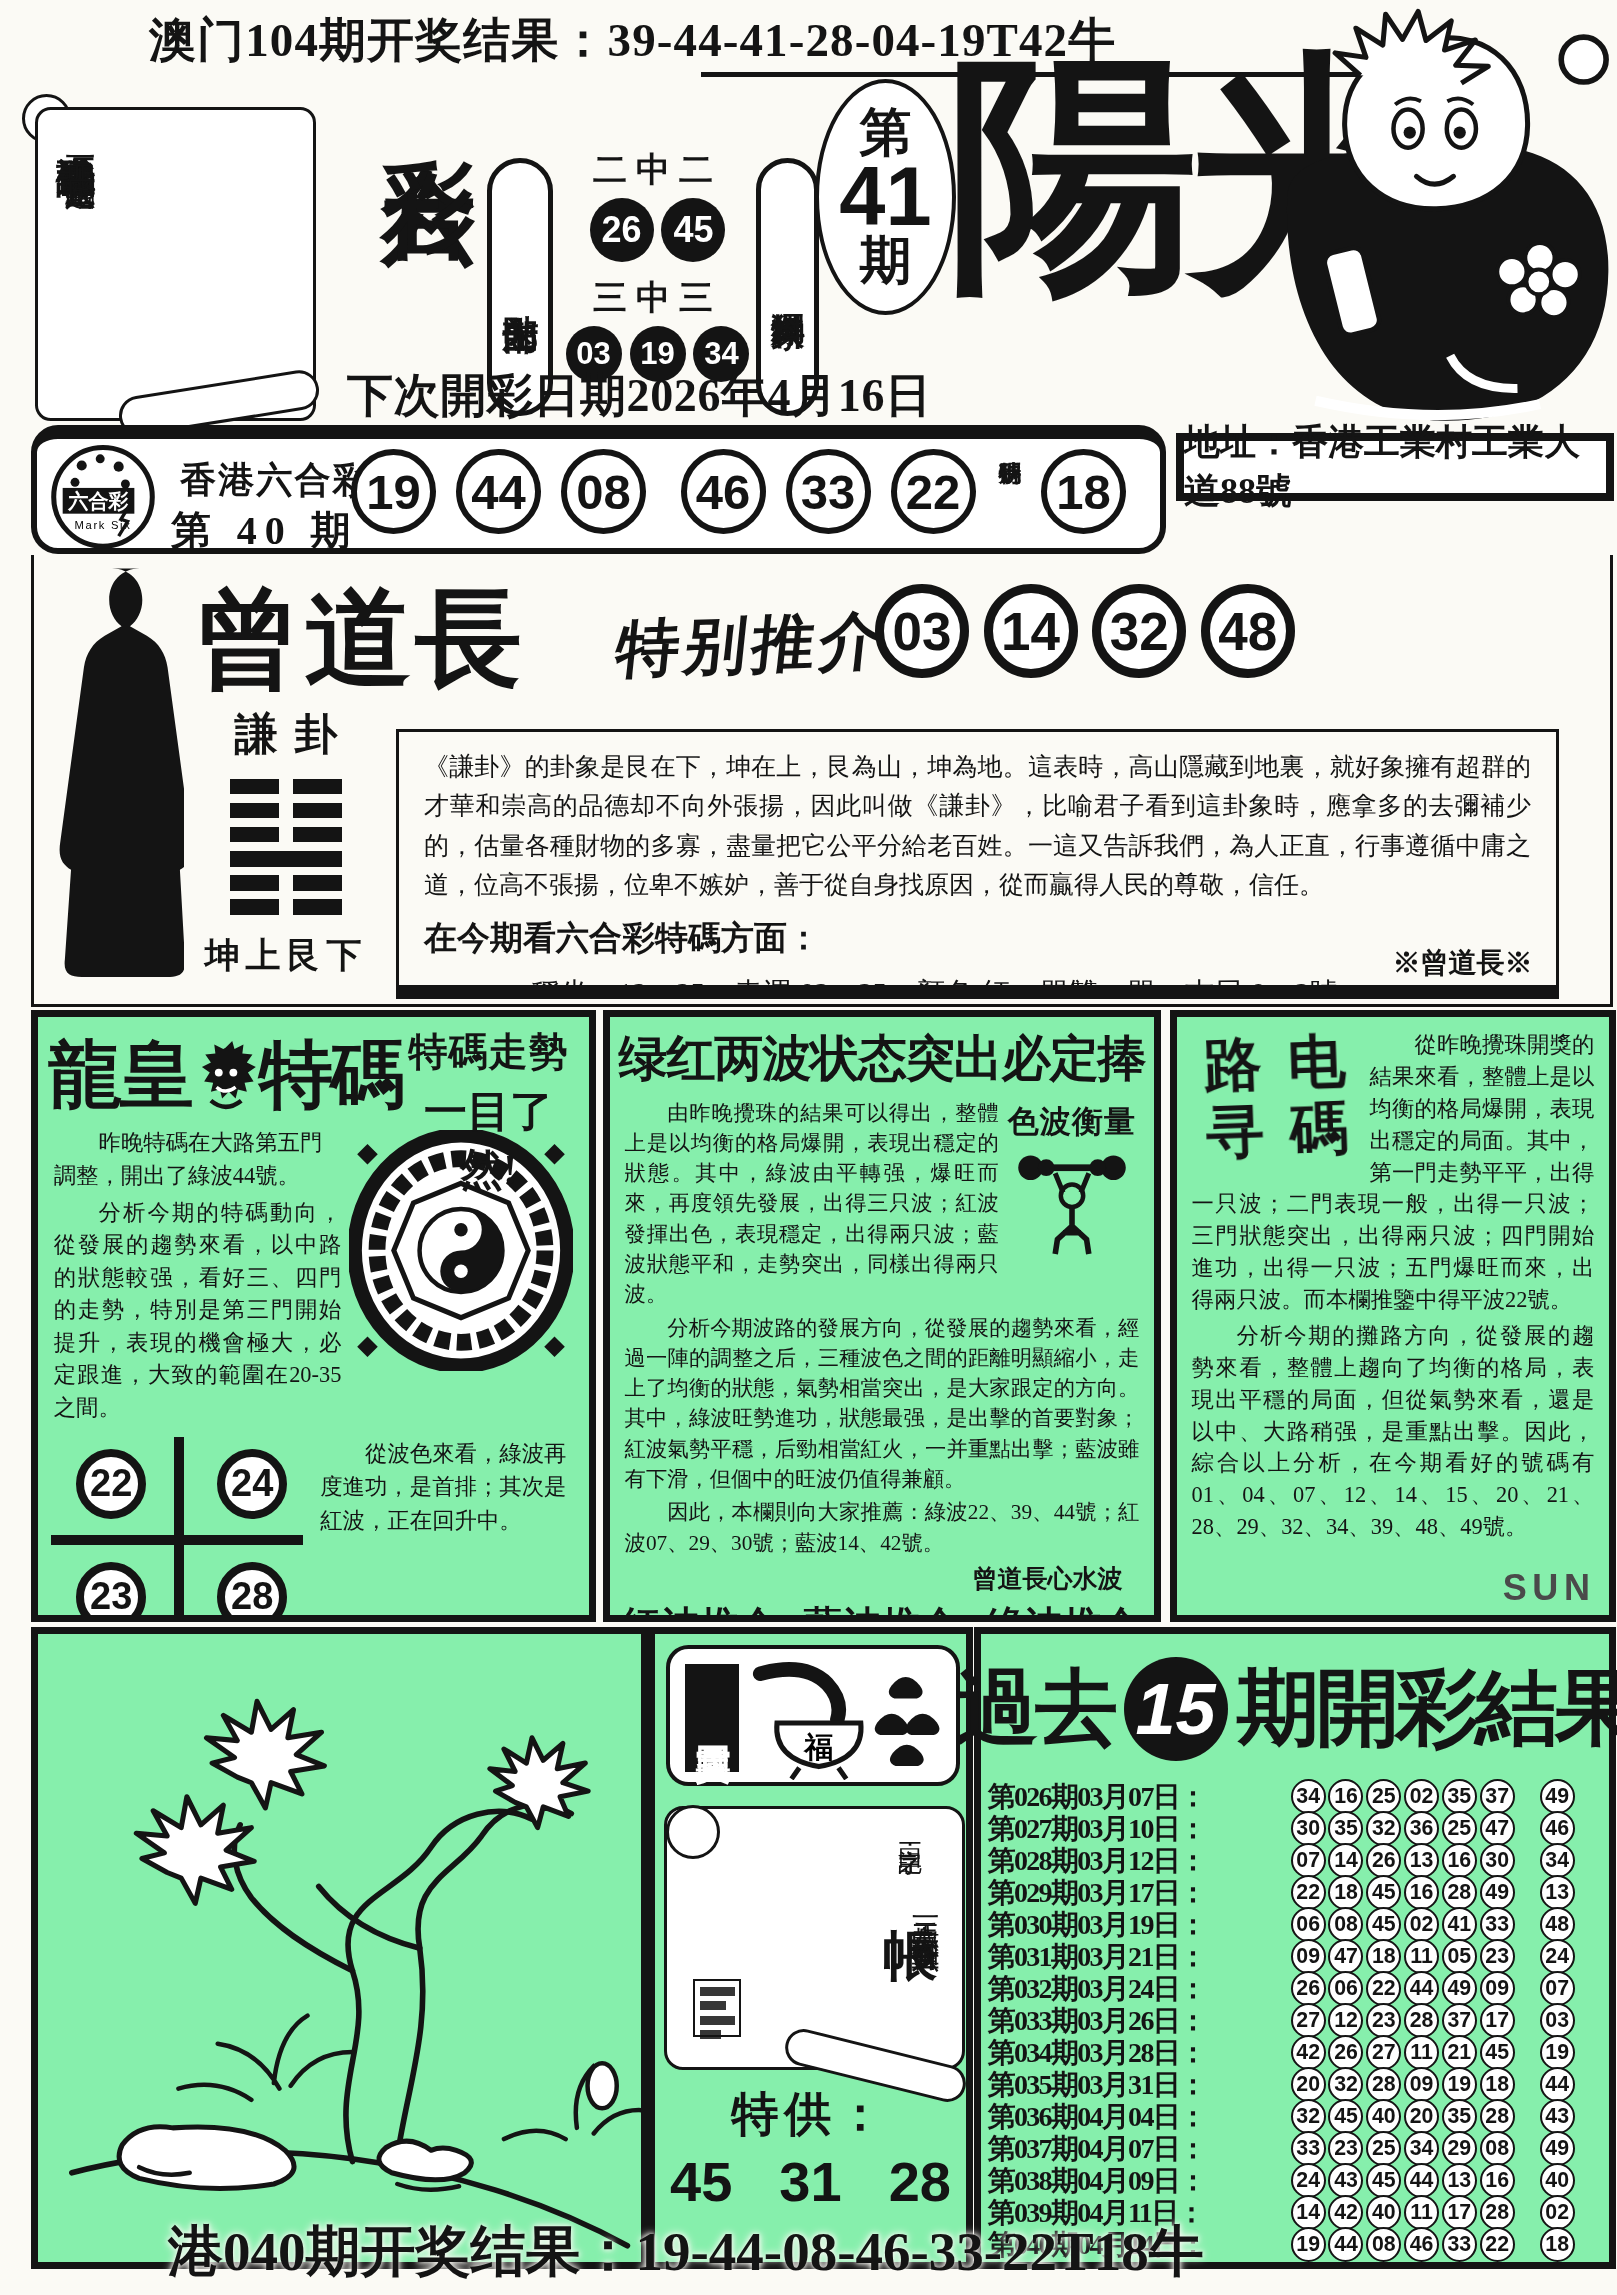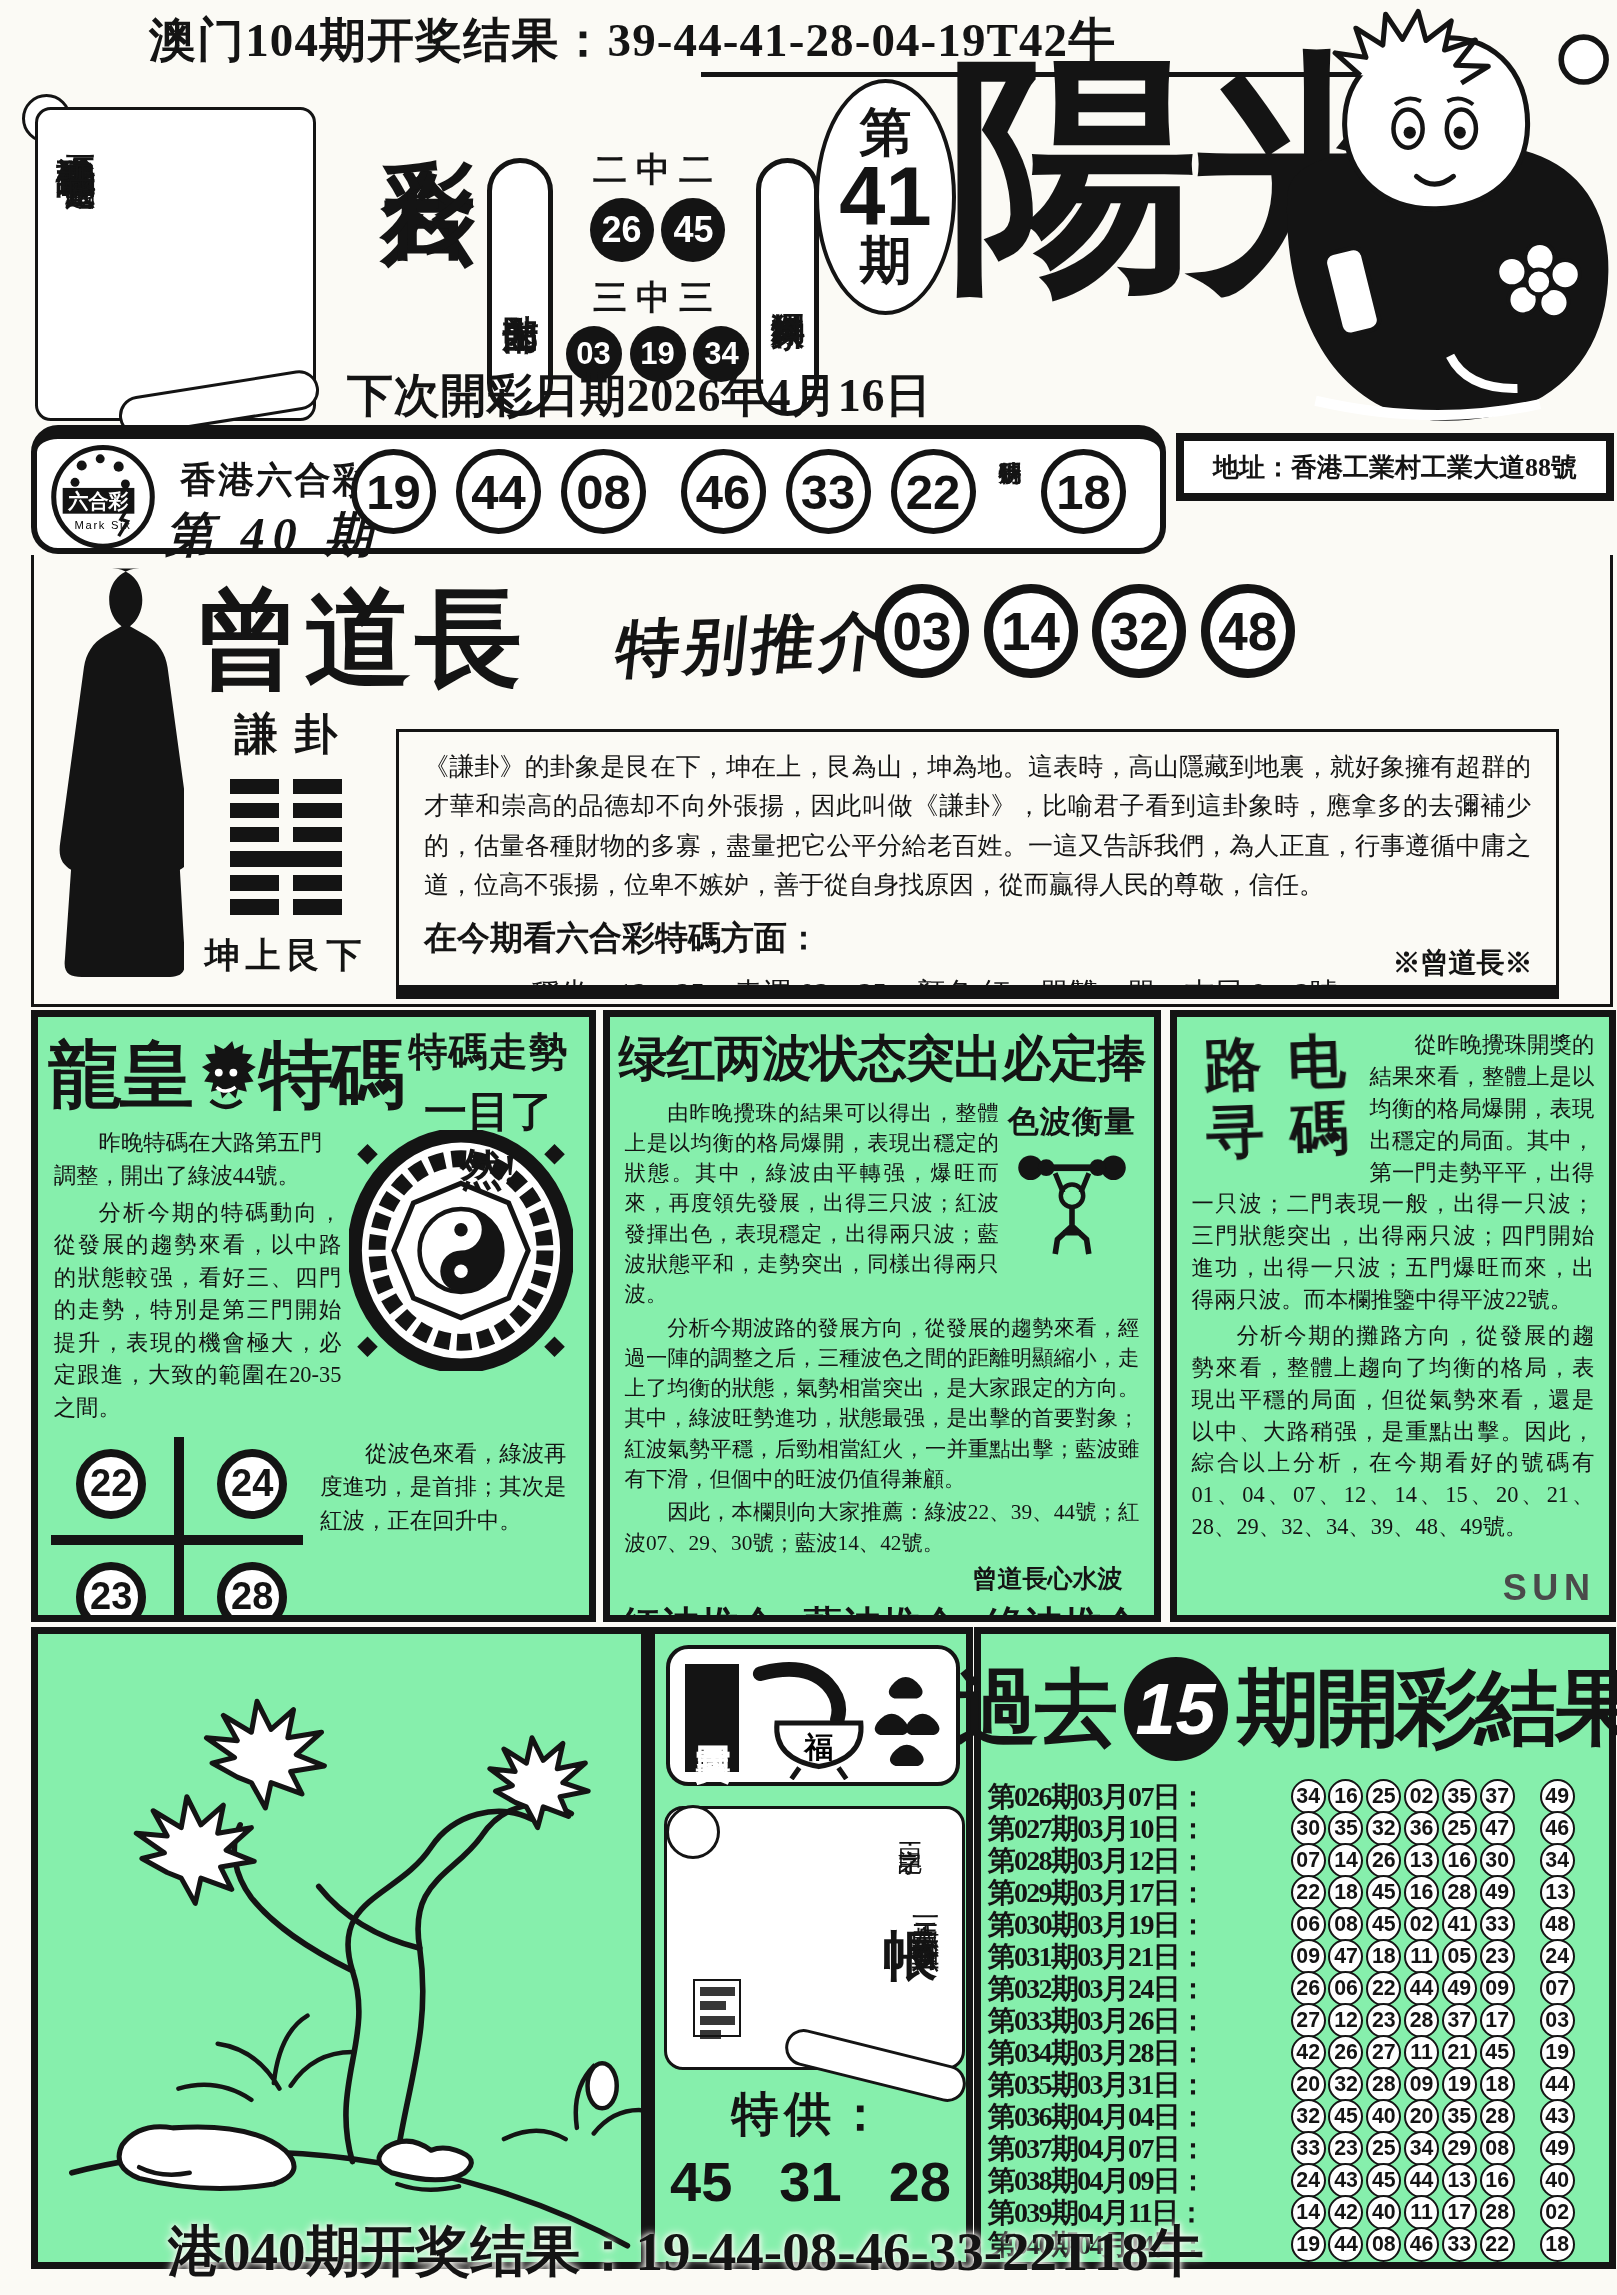--- a/index.html
+++ b/index.html
@@ -39,28 +39,28 @@
            background:#fff;box-sizing:border-box;display:flex;flex-direction:column;align-items:center;justify-content:center;}
   .issue-pre{font-size:52px;font-weight:900;line-height:.95;}
   .issue-num{font-size:83px;font-weight:900;line-height:.95;font-family:"Liberation Sans",sans-serif;}
   .issue-suf{font-size:52px;font-weight:900;line-height:.95;}
   .main-title{left:948px;top:49px;font-size:252px;font-weight:900;letter-spacing:-7.9px;line-height:1;white-space:nowrap;}
   .next-draw{left:347px;top:365px;font-size:46px;font-weight:700;letter-spacing:0.6px;white-space:nowrap;}
   
   .results-bar{left:31px;top:425px;width:1135px;height:129px;box-sizing:border-box;background:#fff;
            border:6.7px solid #141414;border-top-width:14.6px;border-radius:27px;}
   .rb-name1{left:143px;top:17px;font-size:36px;font-weight:900;letter-spacing:2.2px;}
-  .rb-name2{left:128px;top:64px;font-size:48px;font-weight:900;letter-spacing:7.9px;font-style:italic;}
+  .rb-name2{left:134px;top:64px;font-size:40px;font-weight:900;letter-spacing:7.9px;}
   .rb-balls{left:314px;top:10px;display:flex;gap:20px;}
   .rb-ball{width:85px;height:85px;font-size:49px;}
   .rb-splabel{left:961px;top:4.5px;height:101px;font-size:22.4px;font-weight:700;line-height:1.05;}
   .rb-spball{left:1004px;top:10px;}
   
   .addr-box{left:1176px;top:433px;width:438px;height:68px;box-sizing:border-box;border:8.4px solid #141414;
-           background:#fff;display:flex;align-items:center;justify-content:center;font-size:26px;font-weight:700;}
+           background:#fff;display:flex;align-items:center;justify-content:center;font-size:36px;font-weight:700;}
   .sixiao-box{left:1190px;top:513px;width:418px;height:209px;box-sizing:border-box;border:6.2px solid #141414;background:#fff;}
   .sixiao-inner{position:absolute;left:7.9px;top:7.9px;right:7.9px;bottom:7.9px;border:2.8px solid #141414;}
   .sixiao-title{margin-top:23.6px;text-align:center;font-size:53px;font-weight:900;letter-spacing:27px;text-indent:27px;}
   .sixiao-row{display:flex;justify-content:center;gap:13.5px;margin-top:14.6px;}
   .zodiac{width:71px;height:71px;border-width:3.9px;font-size:43px;font-weight:700;font-family:"Liberation Serif",serif;}
   
   .master-frame{left:31px;top:555px;width:1582px;height:452px;box-sizing:border-box;
            border:3.4px solid #141414;border-top:none;}
   .master-name{left:194px;top:567px;font-size:107px;font-weight:900;letter-spacing:3.4px;}
   .master-rec-label{left:617px;top:602px;font-size:63px;font-weight:900;transform:skewX(-8deg) rotate(-2deg);letter-spacing:4.5px;}

